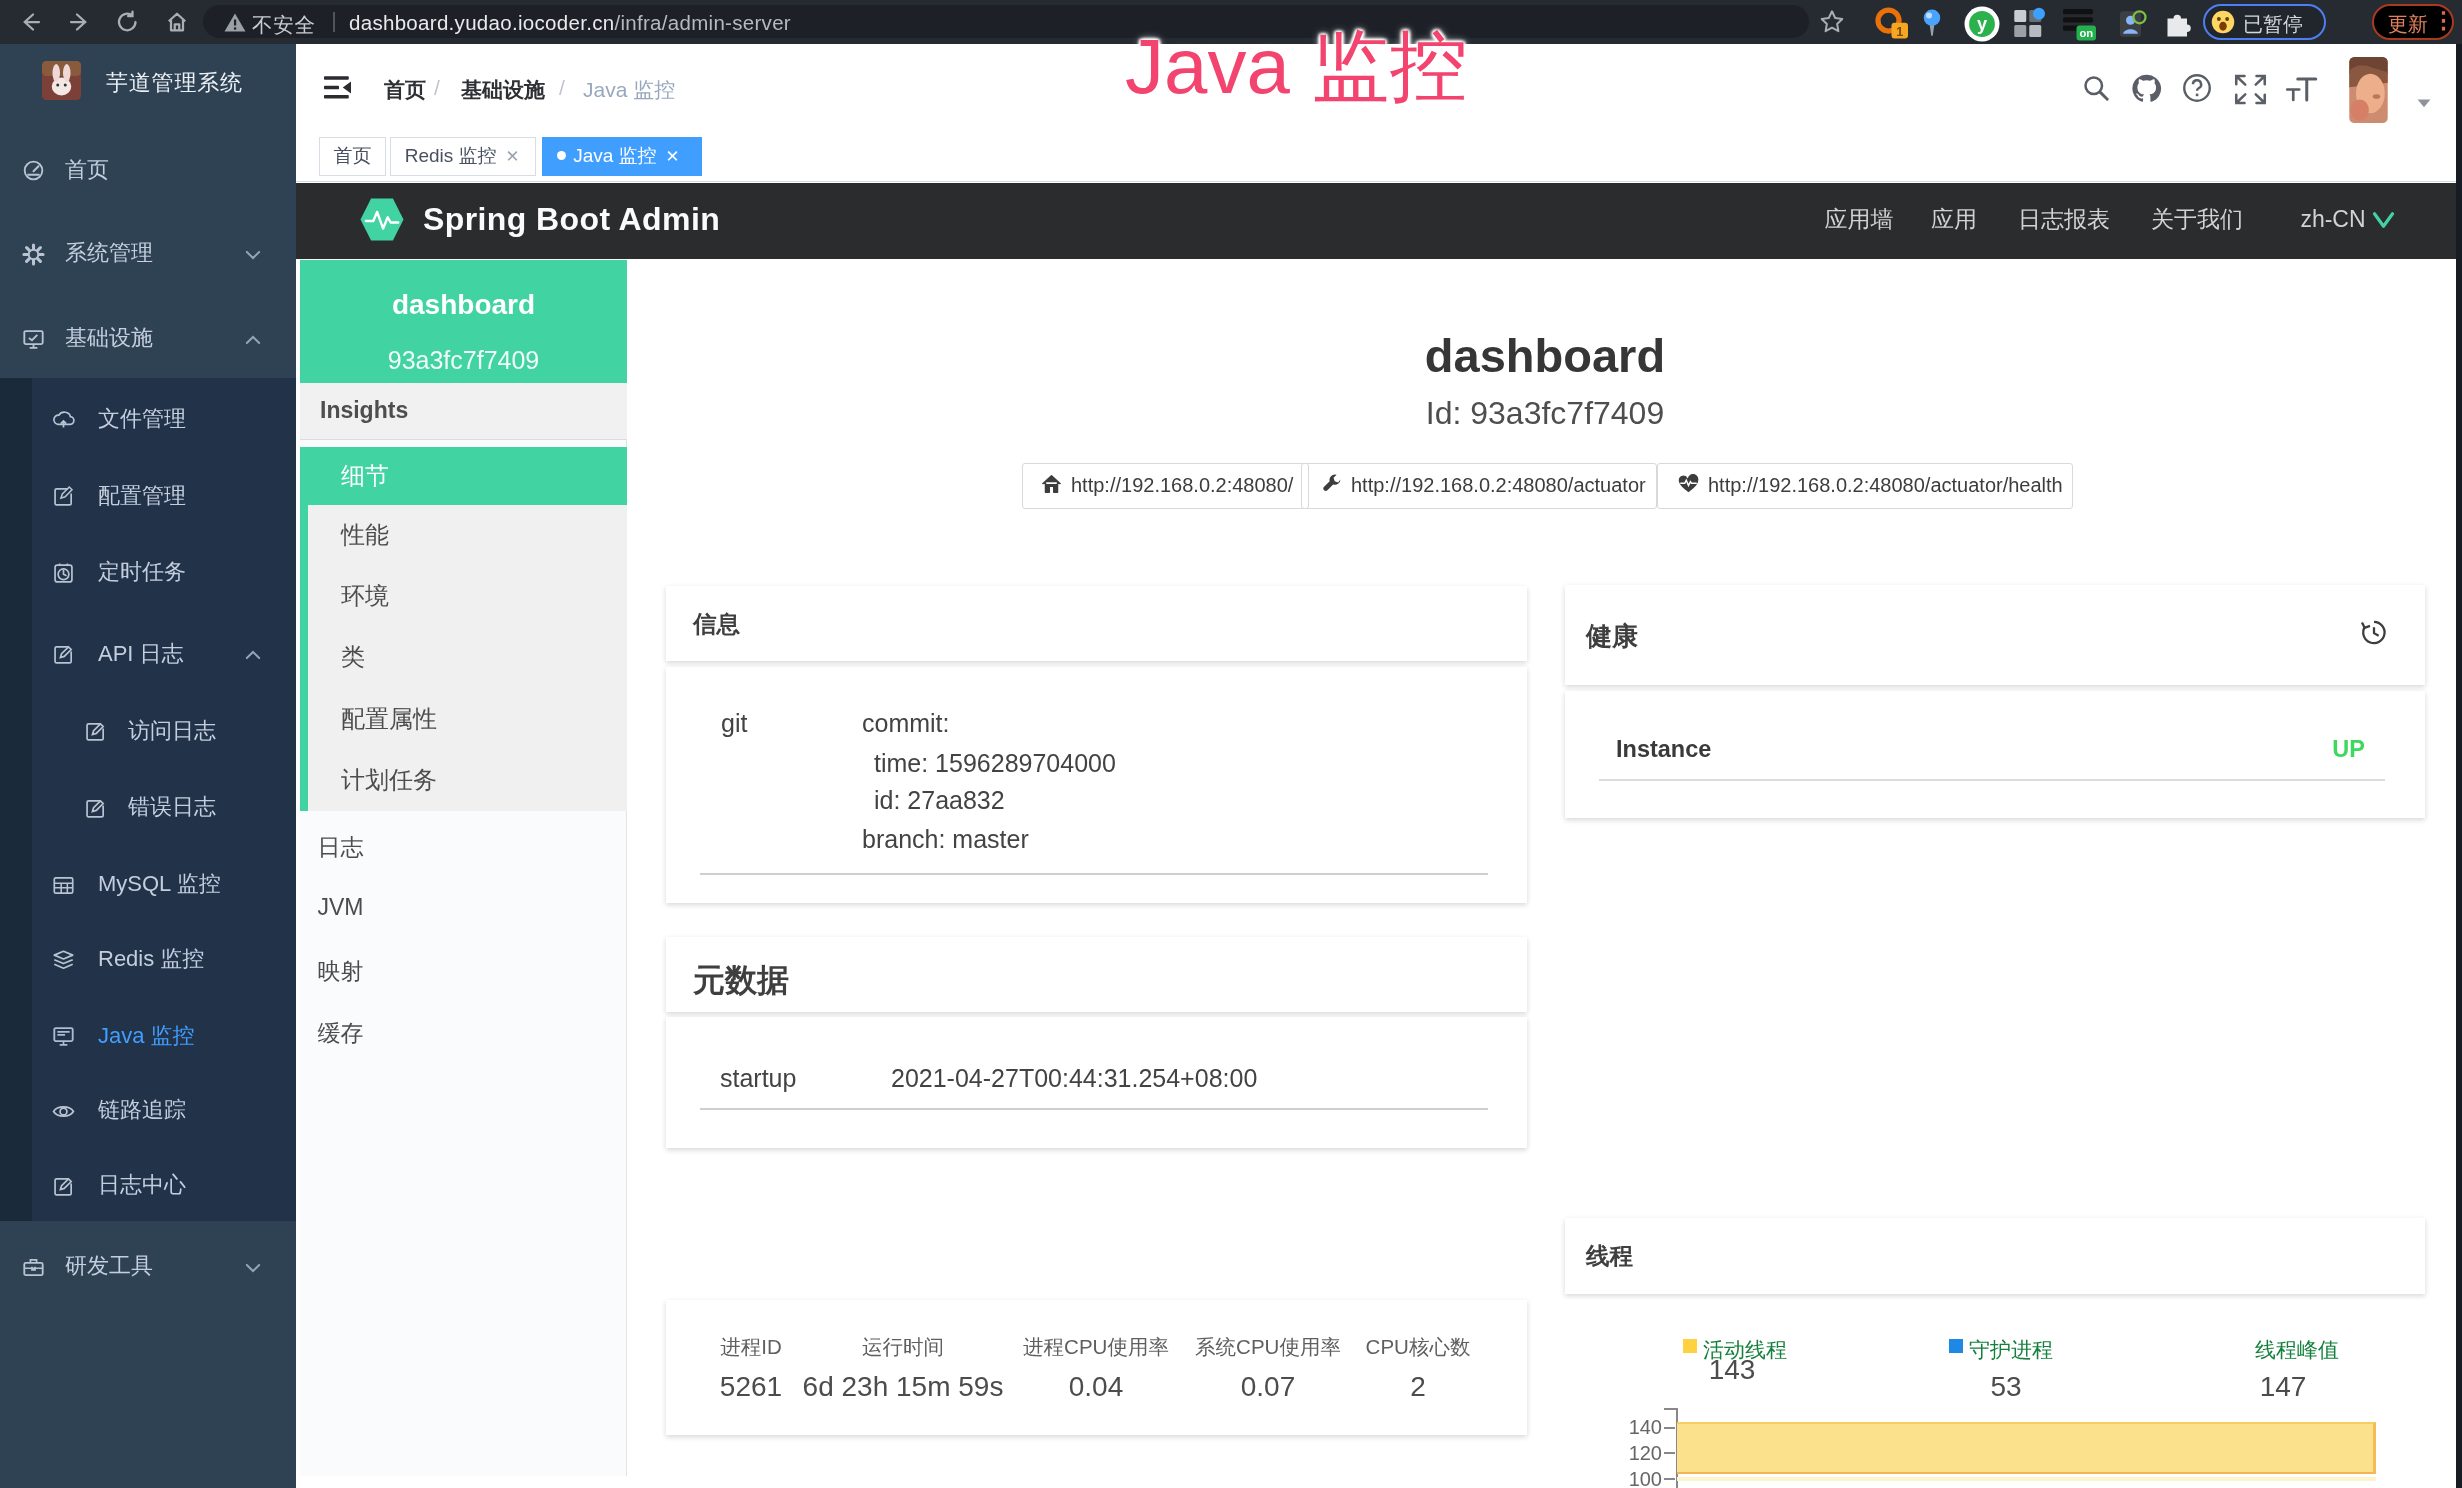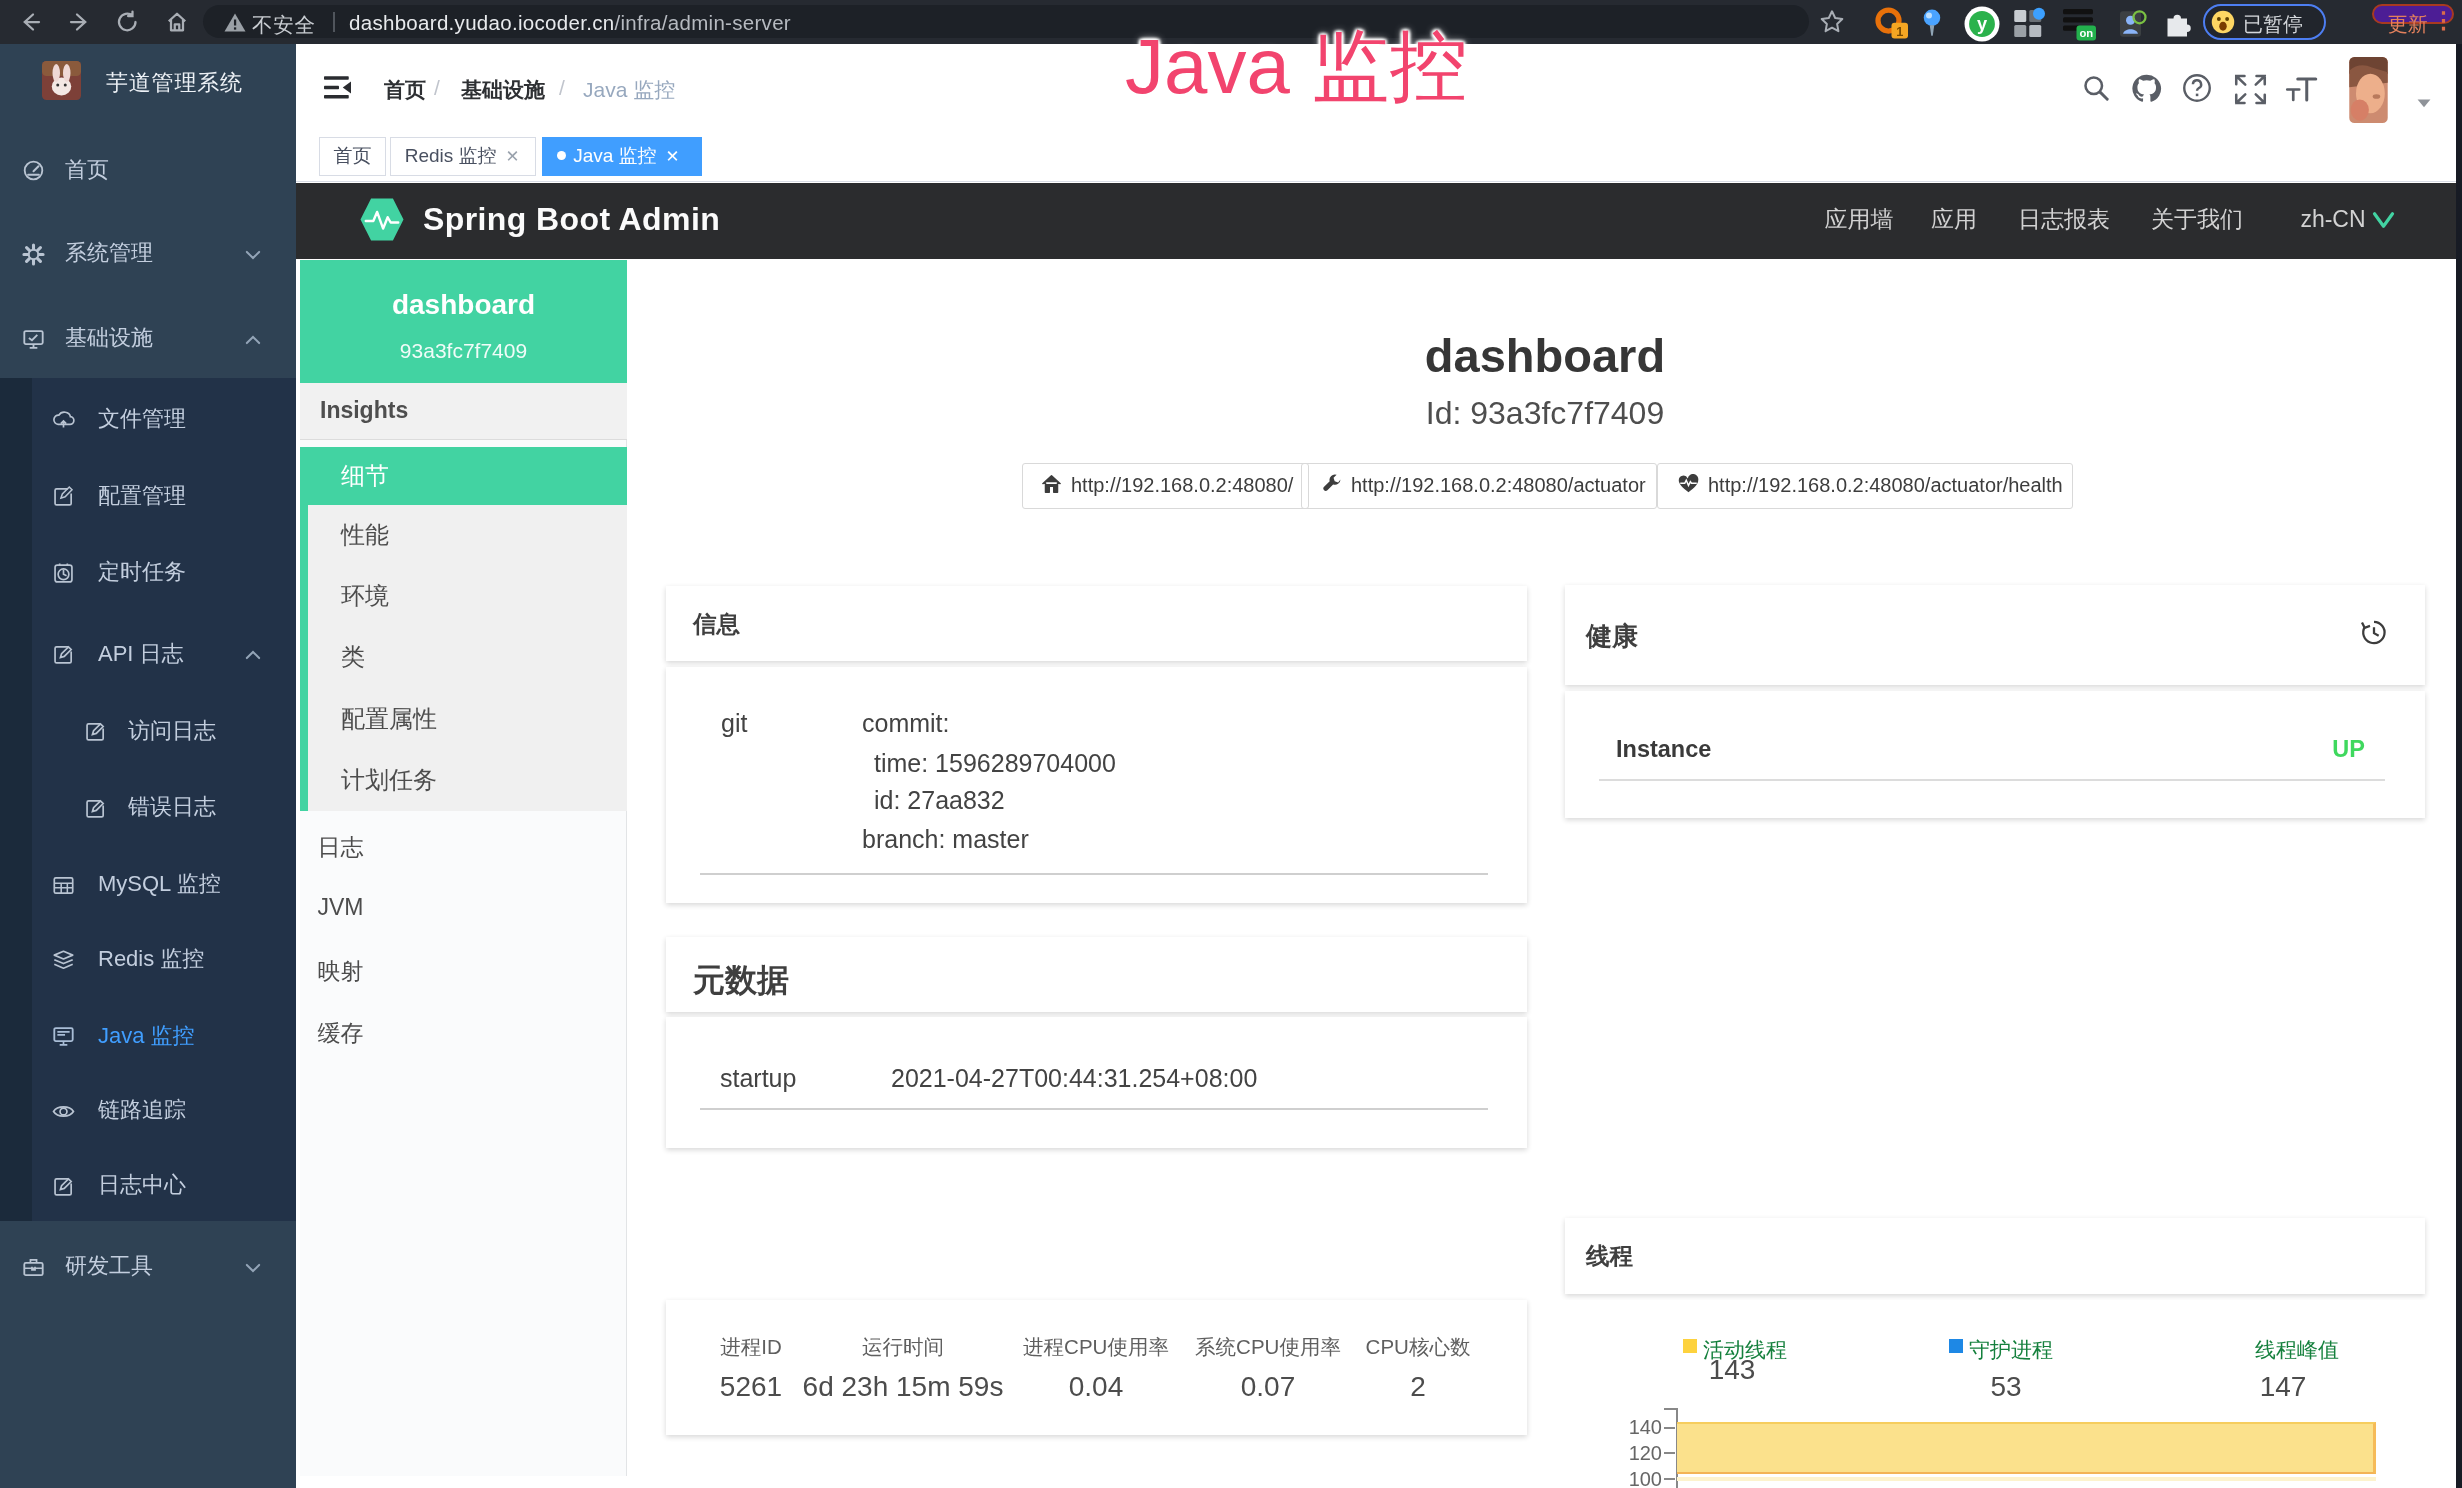--- a/index.html
+++ b/index.html
@@ -48,21 +48,21 @@
 
   
   #sbanav { left:296px; top:183px; width:2167px; height:76px; background:#2b2c2e;padding-left:44px; }
   #sbanav .brand { position:absolute; left:127px; top:18px; font-size:32px; font-weight:bold; color:#fbfbfb; letter-spacing:0.4px; }
   .navlink { position:absolute; top:36px; font-size:23px; color:#d2d2d2; white-space:nowrap; transform:translate(-50%,-50%); }
 
   
   #sbaside { left:300px; top:260px; width:327px; height:1216px; background:#fafbfc; border-right:1.5px solid #e2e4e6; }
   #sbaside .green { position:absolute; left:0; top:0; width:327px; height:123px; background:#42d3a2; color:#fff; text-align:center; }
   #sbaside .green .t1 { font-size:28px; font-weight:bold; margin-top:29px; }
-  #sbaside .green .t2 { font-size:21px; margin-top:18px; color:rgba(255,255,255,.92); }
+  #sbaside .green .t2 { font-size:25px; margin-top:25px; color:rgba(255,255,255,.92); }
   #sbaside .insights { position:absolute; left:0; top:123px; width:327px; height:57px; background:#f1f1f1; border-bottom:1.5px solid #dcdcdc; font-size:23px; font-weight:bold; color:#4e4e4e; line-height:55px; padding-left:20px; }
   #sbaside .subbg { position:absolute; left:8.3px; top:245px; width:319px; height:306px; background:#f0f0f0; }
   #sbaside .act { position:absolute; left:0; top:187px; width:327px; height:58px; background:#42d3a2; color:#fff; font-size:24px; line-height:58px; padding-left:41px; }
   #sbaside .gstrip { position:absolute; left:0; top:187px; width:8.3px; height:364px; background:#42d3a2; }
   .sbitem { position:absolute; left:41px; font-size:24px; color:#4c4c4c; white-space:nowrap; }
   .sbitem.l0 { left:17.4px; font-size:23px; }
 
   
   #main { left:635px; top:259px; width:1828px; height:1230px; background:#fff; }
   #title { position:absolute; left:0; top:72px; width:1820px; text-align:center; font-size:47px; font-weight:bold; color:#363636; }
@@ -146,21 +146,21 @@
       </svg>
     <div style="position:absolute;left:2203px;top:3.8px;width:123px;height:36px;border:2.3px solid #4d7ef2;border-radius:18px;background:#21252c;">
       <svg style="position:absolute;left:6px;top:3.8px" width="24" height="24" viewBox="0 0 32 32">
           <circle cx="16" cy="16" r="15" fill="#fdd663"></circle>
           <circle cx="10.5" cy="12" r="2.6" fill="#5f4100"></circle>
           <circle cx="21.5" cy="12" r="2.6" fill="#5f4100"></circle>
           <ellipse cx="16" cy="21.5" rx="5" ry="6" fill="#7a3c00"></ellipse>
         </svg>
       <span style="position:absolute;left:38px;top:5.3px;font-size:20px;color:#d4d7db;">已暂停</span>
     </div>
-    <div style="position:absolute;left:2372px;top:3.8px;width:82px;height:20px;border:2.3px solid #a83a20;border-radius:18px;background:#4c1d95;">
+    <div style="position:absolute;left:2372px;top:3.8px;width:82px;height:36px;border:2.3px solid #a83a20;border-radius:18px;background:#000000;">
       <span style="position:absolute;left:13.7px;top:5.3px;font-size:20px;color:#e2805c;">更新</span>
       <span style="position:absolute;left:58px;top:0.8px;font-size:23px;color:#d96c4a;font-weight:bold;">⋮</span>
     </div>
   </div>
 
   <div id="annot" class="abs">Java 监控</div>
   <div id="sidebar" class="abs">
     <div class="sub"></div>
     <div class="substrip"></div>
     <svg style="position:absolute;left:42px;top:16.7px" width="39" height="39" viewBox="0 0 52 52">

